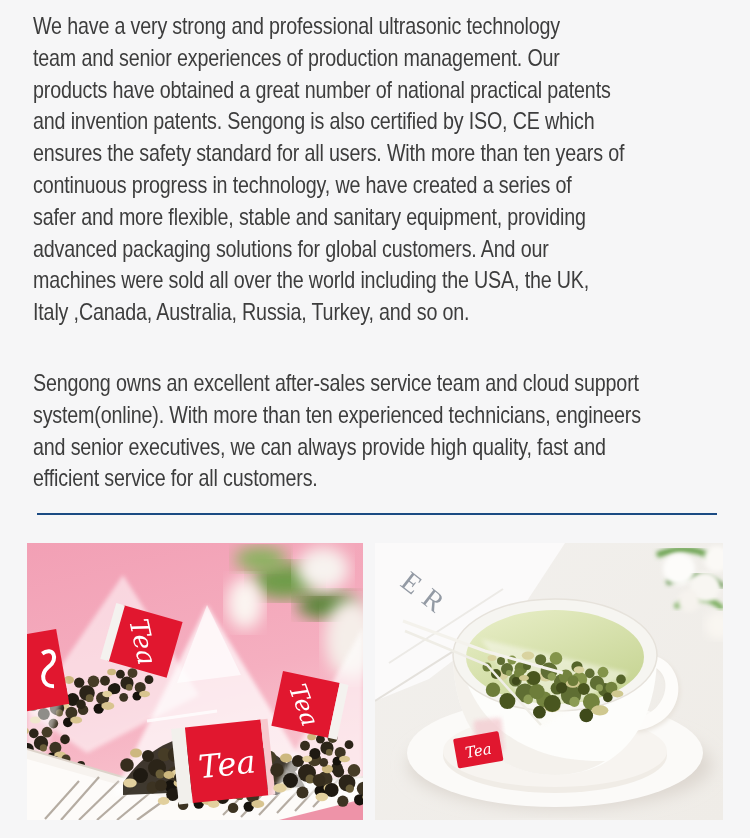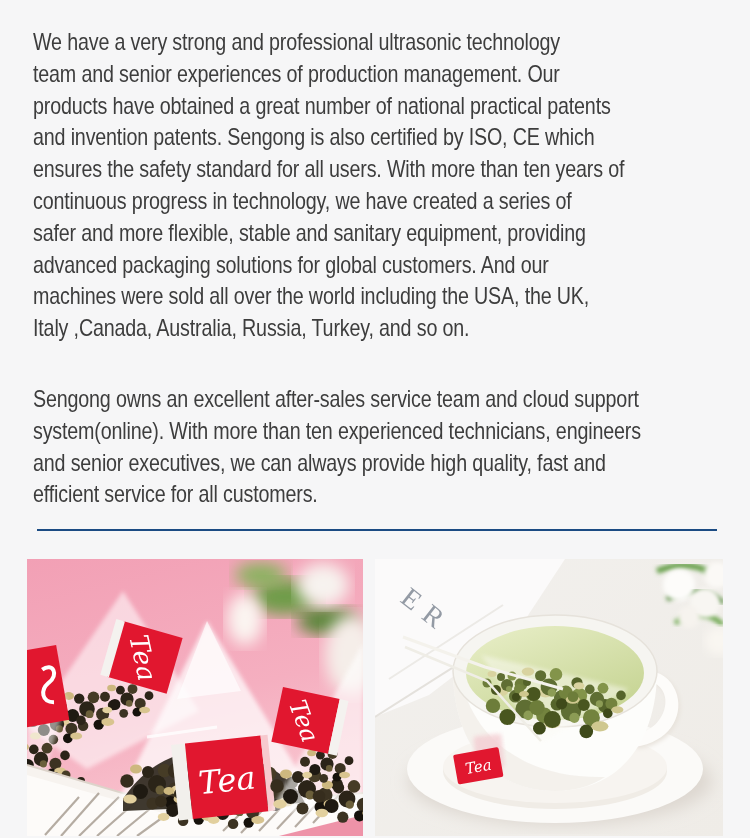--- a/index.html
+++ b/index.html
@@ -12,21 +12,20 @@
   html,body{margin:0;padding:0;}
   body{
     width:750px;height:838px;
     background:var(--page-bg);
     overflow:hidden;
     font-family:"Liberation Sans", sans-serif;
   }
   .about{
     padding:10px 33px 0 33px;
     color:var(--text-color);
-    margin-top:16px;
   }
   .para{
     margin:0;
     width:900px;
     font-size:24px;
     line-height:31.8px;
     white-space:pre-line;
     transform:scaleX(0.82);
     transform-origin:left top;
     letter-spacing:-0.2px;

